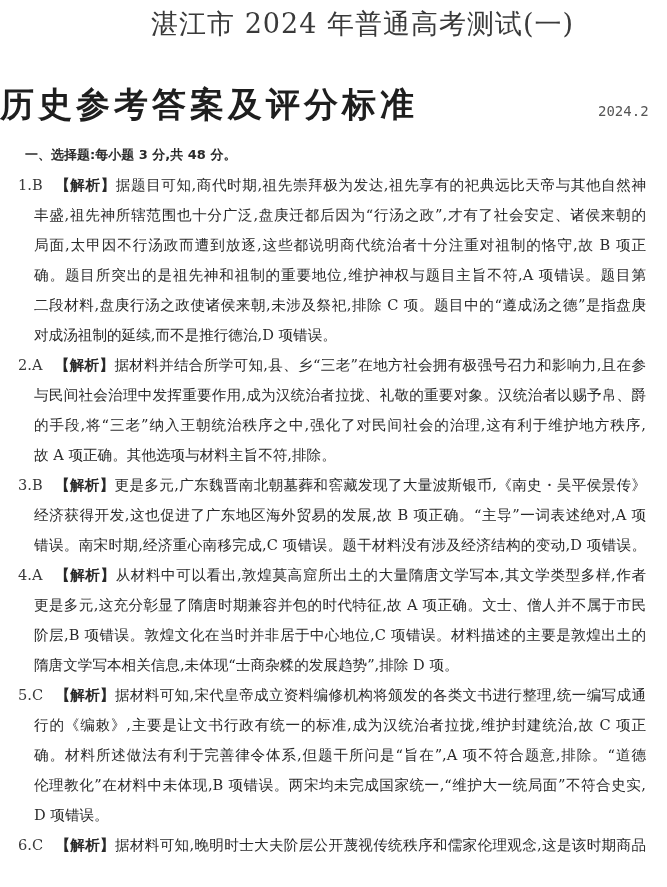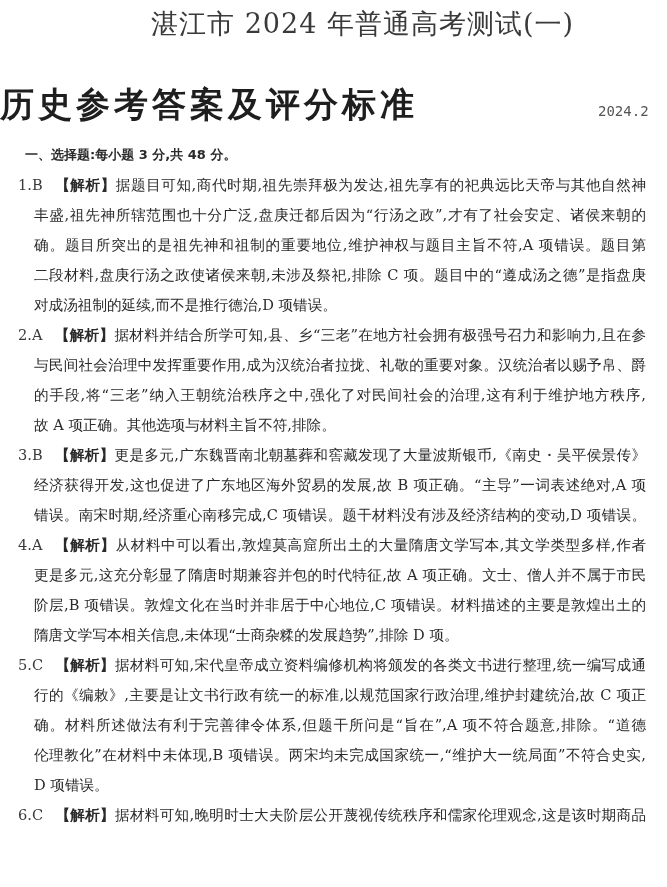--- a/index.html
+++ b/index.html
@@ -50,20 +50,21 @@
 <div class="title">湛江市 2024 年普通高考测试(一)</div>
 <div class="subtitle">历史参考答案及评分标准</div>
 <div class="date">2024.2</div>
 <div class="section-head">一、选择题:每小题 3 分,共 48 分。</div>
 
 <div class="answers">
 
   <div class="answer">
     <div class="line"><span class="qnum">1.B</span><span class="tag">【解析】</span><span>据题目可知,商代时期,祖先崇拜极为发达,祖先享有的祀典远比天帝与其他自然神</span></div>
     <div class="line cont">丰盛,祖先神所辖范围也十分广泛,盘庚迁都后因为“行汤之政”,才有了社会安定、诸侯来朝的</div>
+    <div class="line cont">局面,太甲因不行汤政而遭到放逐,这些都说明商代统治者十分注重对祖制的恪守,故 B 项正</div>
     <div class="line cont">确。题目所突出的是祖先神和祖制的重要地位,维护神权与题目主旨不符,A 项错误。题目第</div>
     <div class="line cont">二段材料,盘庚行汤之政使诸侯来朝,未涉及祭祀,排除 C 项。题目中的“遵成汤之德”是指盘庚</div>
     <div class="line cont last">对成汤祖制的延续,而不是推行德治,D 项错误。</div>
   </div>
 
   <div class="answer">
     <div class="line"><span class="qnum">2.A</span><span class="tag">【解析】</span><span>据材料并结合所学可知,县、乡“三老”在地方社会拥有极强号召力和影响力,且在参</span></div>
     <div class="line cont">与民间社会治理中发挥重要作用,成为汉统治者拉拢、礼敬的重要对象。汉统治者以赐予帛、爵</div>
     <div class="line cont">的手段,将“三老”纳入王朝统治秩序之中,强化了对民间社会的治理,这有利于维护地方秩序,</div>
     <div class="line cont last">故 A 项正确。其他选项与材料主旨不符,排除。</div>
@@ -77,21 +78,21 @@
 
   <div class="answer">
     <div class="line"><span class="qnum">4.A</span><span class="tag">【解析】</span><span>从材料中可以看出,敦煌莫高窟所出土的大量隋唐文学写本,其文学类型多样,作者</span></div>
     <div class="line cont">更是多元,这充分彰显了隋唐时期兼容并包的时代特征,故 A 项正确。文士、僧人并不属于市民</div>
     <div class="line cont">阶层,B 项错误。敦煌文化在当时并非居于中心地位,C 项错误。材料描述的主要是敦煌出土的</div>
     <div class="line cont last">隋唐文学写本相关信息,未体现“士商杂糅的发展趋势”,排除 D 项。</div>
   </div>
 
   <div class="answer">
     <div class="line"><span class="qnum">5.C</span><span class="tag">【解析】</span><span>据材料可知,宋代皇帝成立资料编修机构将颁发的各类文书进行整理,统一编写成通</span></div>
-    <div class="line cont">行的《编敕》,主要是让文书行政有统一的标准,以规范国家行政治理,维护封建统治,故 C 项正</div>
+    <div class="line cont">行的《编敕》,主要是让文书行政有统一的标准,成为汉统治者拉拢,维护封建统治,故 C 项正</div>
     <div class="line cont">确。材料所述做法有利于完善律令体系,但题干所问是“旨在”,A 项不符合题意,排除。“道德</div>
     <div class="line cont">伦理教化”在材料中未体现,B 项错误。两宋均未完成国家统一,“维护大一统局面”不符合史实,</div>
     <div class="line cont last">D 项错误。</div>
   </div>
 
   <div class="answer">
     <div class="line"><span class="qnum">6.C</span><span class="tag">【解析】</span><span>据材料可知,晚明时士大夫阶层公开蔑视传统秩序和儒家伦理观念,这是该时期商品</span></div>
 
   </div>
 </div>

